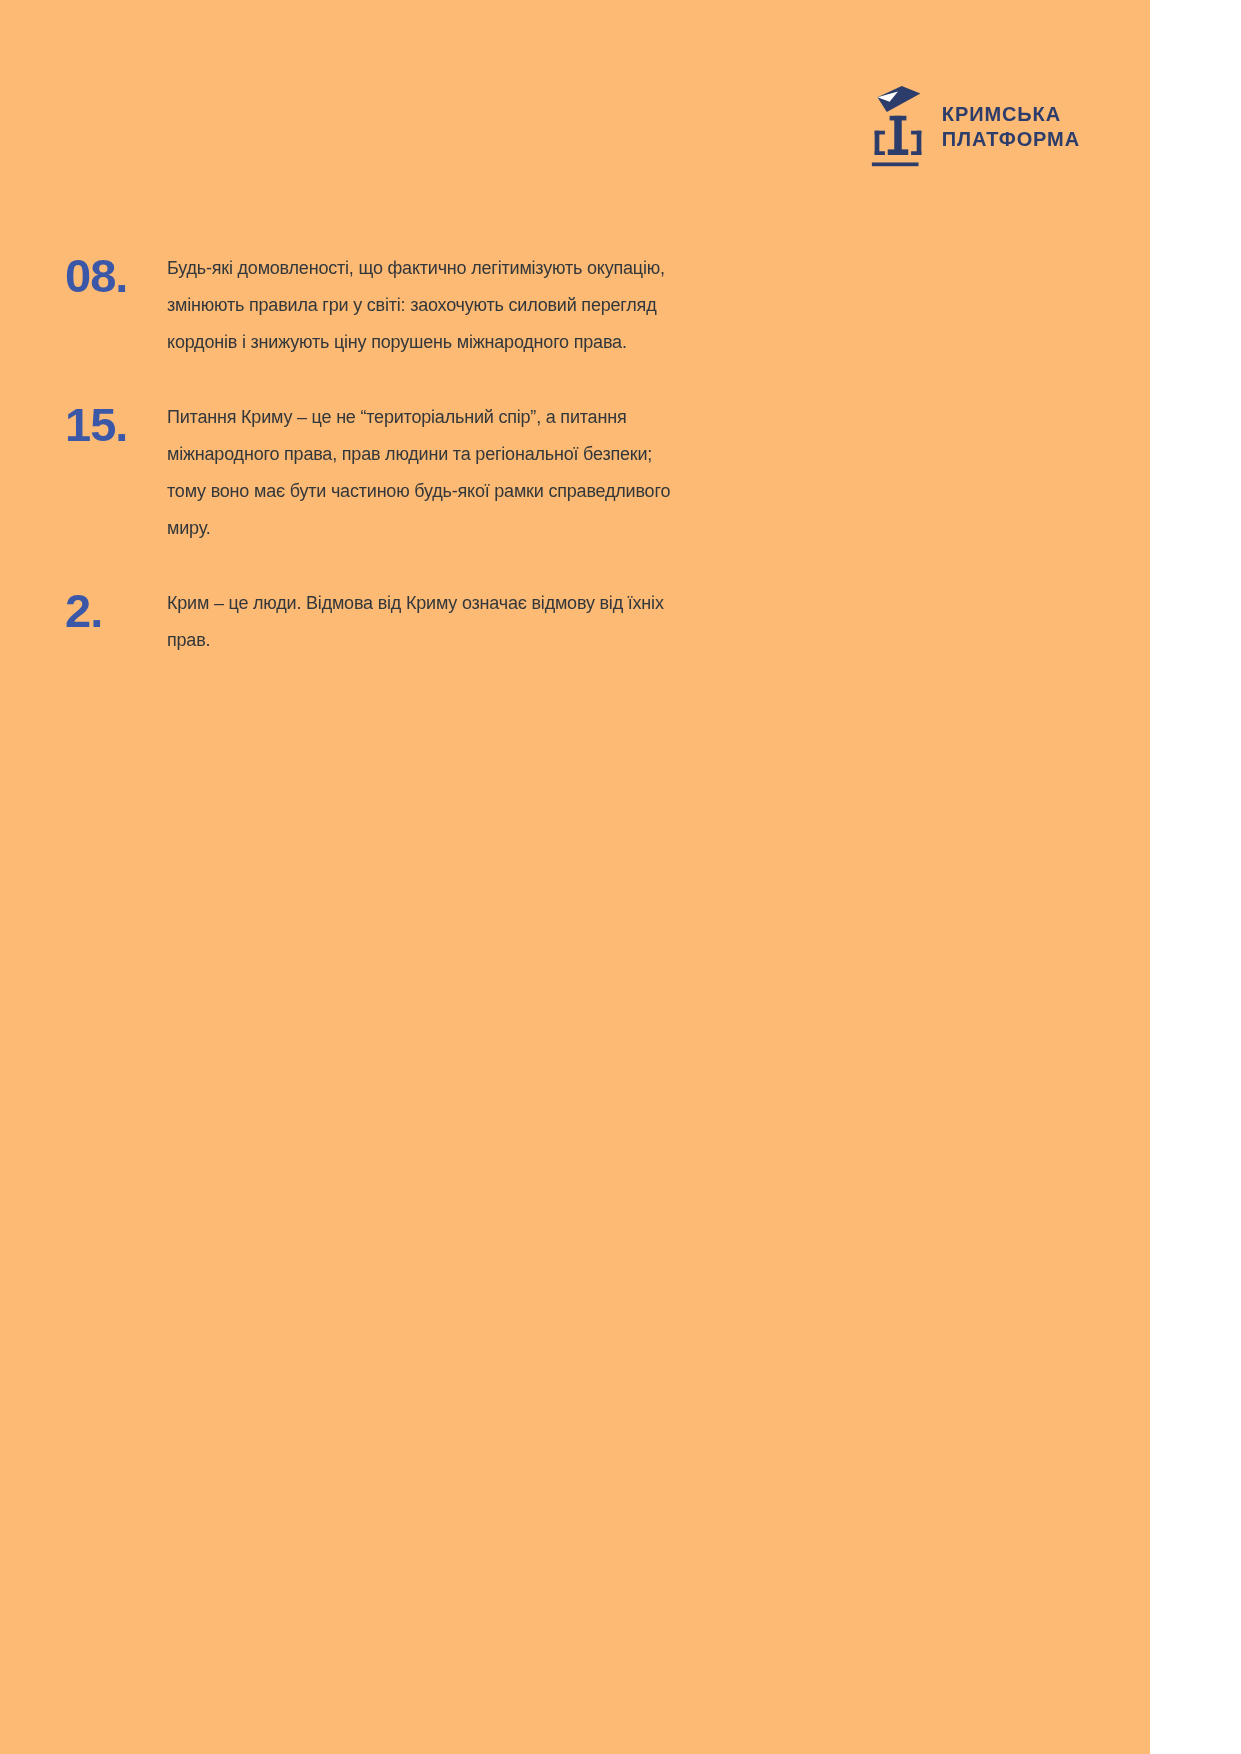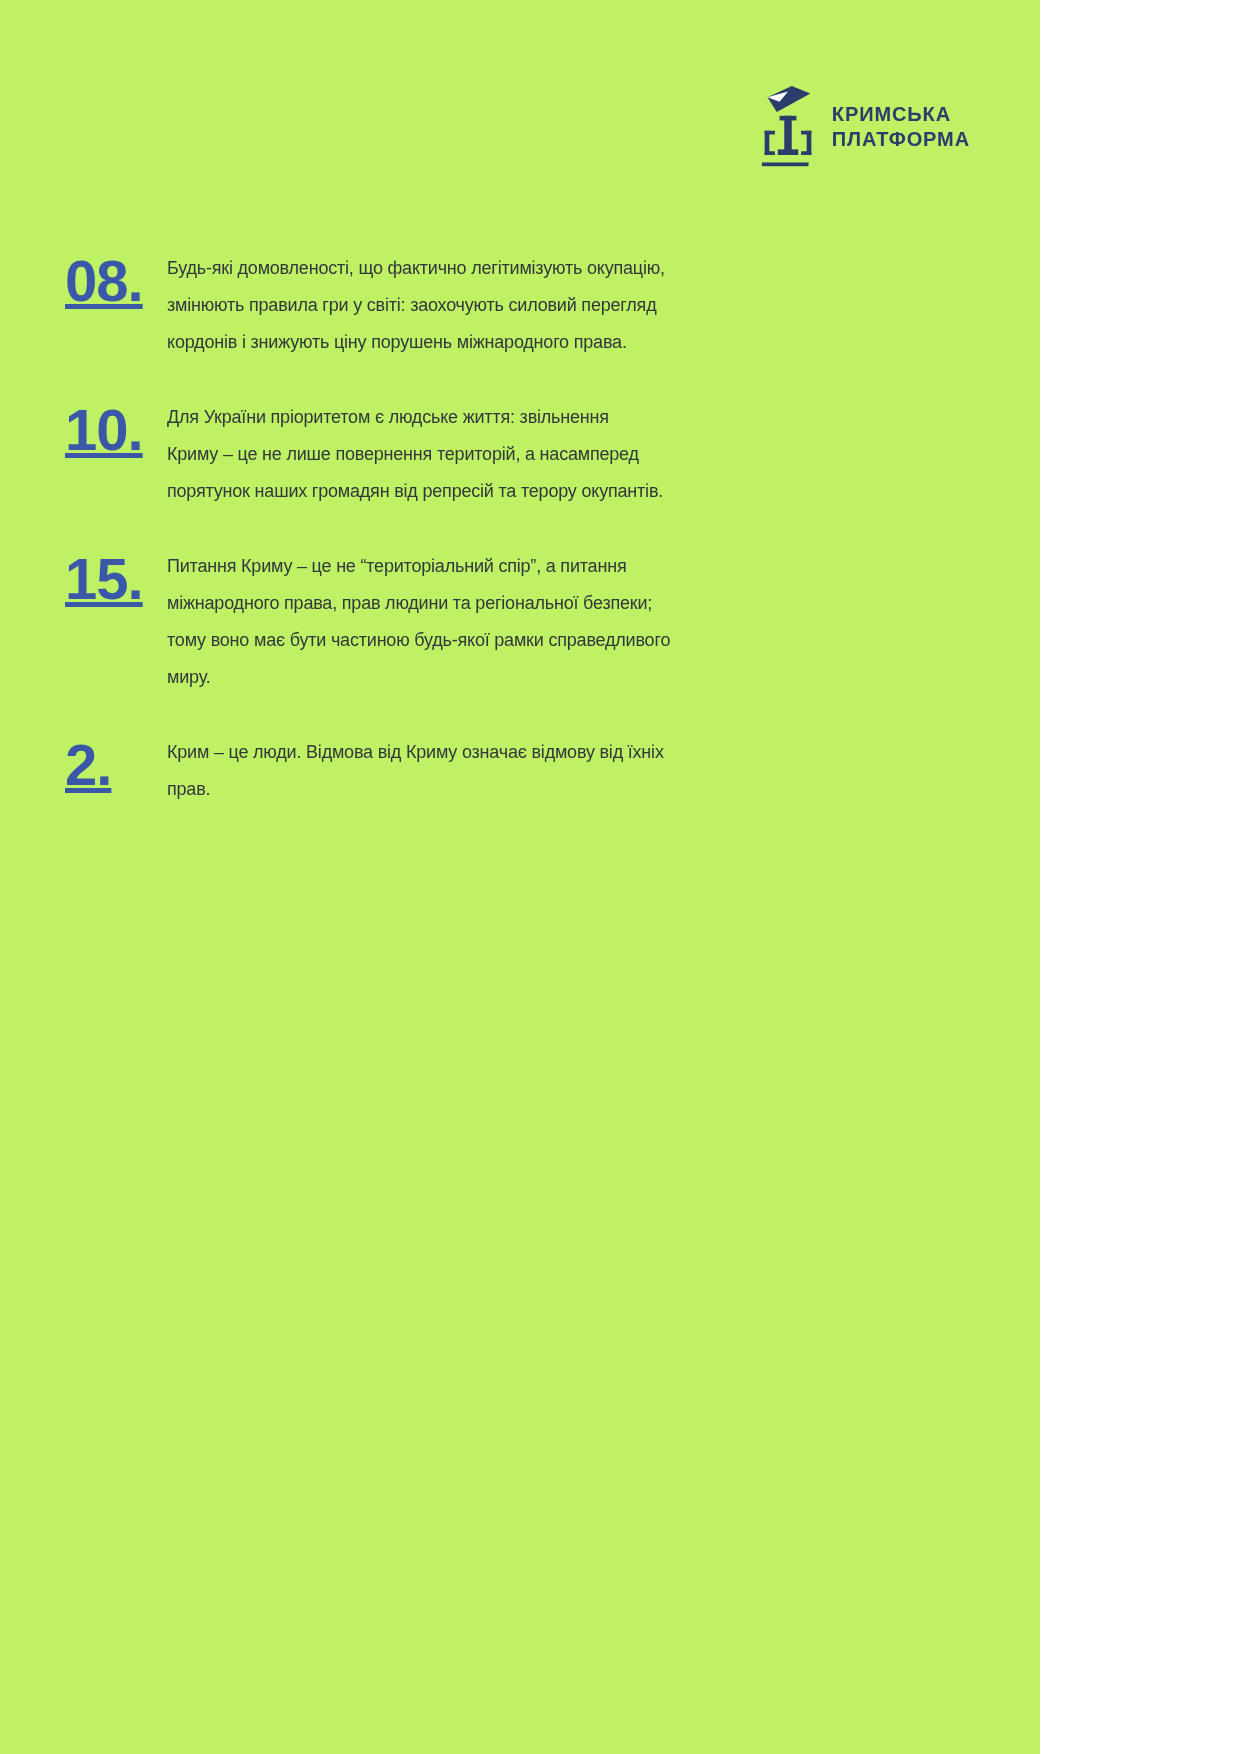--- a/index.html
+++ b/index.html
@@ -1,20 +1,20 @@
 <!DOCTYPE html>
 <html lang="uk"><head>
 <meta charset="utf-8">
 <style>
   html, body { margin: 0; padding: 0; background: #ffffff; }
   .page {
     position: relative;
-    width: 1040px;
+    width: 1150px;
     height: 1754px;
-    background: #bef264;
+    background: #fdba74;
     overflow: hidden;
     font-family: "Liberation Sans", "DejaVu Sans", sans-serif;
   }
 
   
   .logo {
     position: absolute;
     top: 84px;
     right: 70px;
     display: flex;
@@ -38,27 +38,26 @@
     left: 65px;
     right: 70px;
   }
   .item {
     display: flex;
     align-items: flex-start;
     margin-bottom: 38px;
   }
   .item-number {
     flex: 0 0 102px;
-    font-size: 58px;
+    font-size: 47px;
     font-weight: 700;
     line-height: 1.0;
     letter-spacing: -1px;
     color: #3a57a8;
     padding-top: 2px;
-    text-decoration: underline;
   }
   .item-text {
     margin: 0;
     font-size: 18px;
     line-height: 37px;
     letter-spacing: -0.2px;
     color: #32373b;
     white-space: pre-line;
     max-width: 890px;
   }
@@ -97,26 +96,20 @@
   <main class="list">
 
     <div class="item">
       <div class="item-number">08.</div>
       <p class="item-text">Будь-які домовленості, що фактично легітимізують окупацію,
 змінюють правила гри у світі: заохочують силовий перегляд
 кордонів і знижують ціну порушень міжнародного права.</p>
     </div>
 
 
-    <div class="item">
-      <div class="item-number">10.</div>
-      <p class="item-text">Для України пріоритетом є людське життя: звільнення
-Криму – це не лише повернення територій, а насамперед
-порятунок наших громадян від репресій та терору окупантів.</p>
-    </div>
 
     <div class="item">
       <div class="item-number">15.</div>
       <p class="item-text">Питання Криму – це не “територіальний спір”, а питання
 міжнародного права, прав людини та регіональної безпеки;
 тому воно має бути частиною будь-якої рамки справедливого
 миру.</p>
     </div>
 
     <div class="item">

